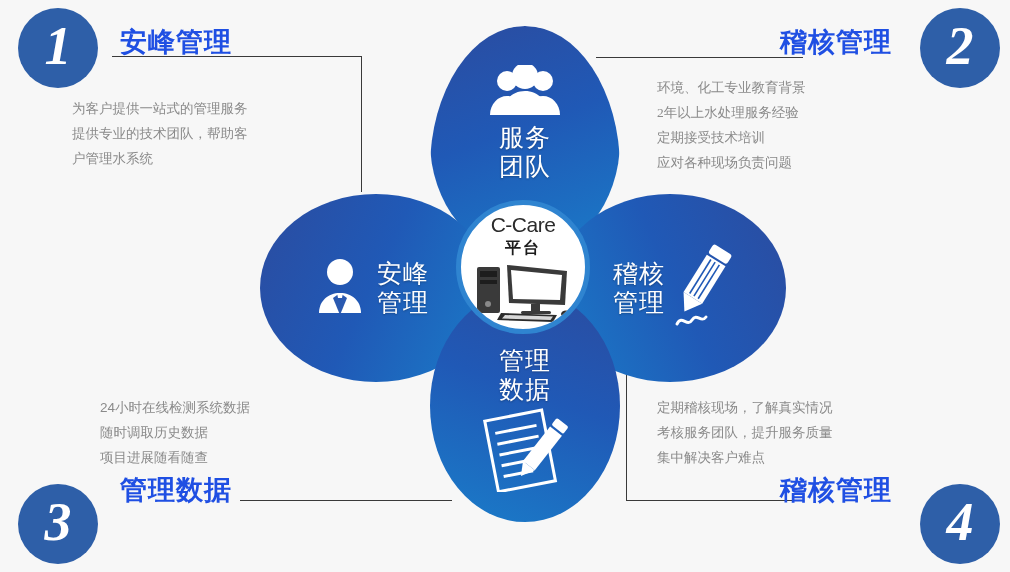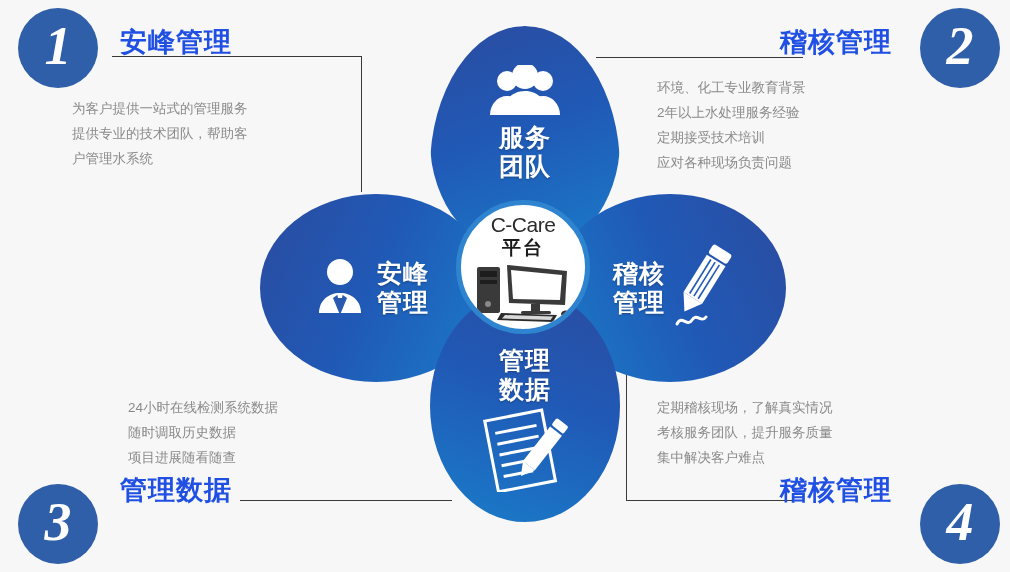--- a/index.html
+++ b/index.html
@@ -37,21 +37,21 @@
   #title3 { left: 110px; top: 472px; }
   #title4 { left: 770px; top: 472px; }
 
   
   .qbody {
     position: absolute; color: #8a8a8a;
     font-size: 13.5px; line-height: 25px; white-space: nowrap;
   }
   #body1 { left: 72px;  top: 96px;  }
   #body2 { left: 657px; top: 75px;  }
-  #body3 { left: 100px; top: 395px; margin-left: 28px; }
+  #body3 { left: 100px; top: 395px; }
   #body4 { left: 657px; top: 395px; }
 
   
   .line { position: absolute; background: #3a3a3a; }
   .lh { height: 1px; }
   .lv { width: 1px; }
   #c1h { left: 112px; top: 56px;  width: 250px; }
   #c1v { left: 361px; top: 56px;  height: 136px; }
   #c2h { left: 596px; top: 57px;  width: 207px; }
   #c3h { left: 240px; top: 500px; width: 212px; }
@@ -81,21 +81,21 @@
                         background: linear-gradient(245deg,#2b4ca0 0%,#2059b6 48%,#1a7cc9 100%); }
 
   .petal-inner {
     position: absolute; inset: 0;
     display: flex; align-items: center; justify-content: center;
   }
   #petal-top .petal-inner, #petal-bottom .petal-inner { flex-direction: column; gap: 4px; }
   #petal-left .petal-inner, #petal-right .petal-inner { flex-direction: row; gap: 6px; }
 
   .petal-label {
-    color: #ffffff; font-size: 25px; font-weight: 700;
+    color: #ffffff; font-size: 25px; font-weight: 400;
     line-height: 29px; text-align: center; letter-spacing: 1px;
     text-shadow: 0 1px 2px rgba(0,0,0,.28);
     z-index: 3; position: relative;
   }
   .petal-icon { z-index: 3; position: relative; }
 
   
   #petal-top .petal-inner    { padding-bottom: 36px; }
   #petal-bottom .petal-inner { padding-top: 30px; }
   #petal-left .petal-inner   { padding-right: 14px; }
@@ -107,21 +107,21 @@
     border-radius: 50%; background: #ffffff;
     border: 5px solid #0f172a;
     display: flex; flex-direction: column; align-items: center;
     overflow: hidden; z-index: 6;
   }
   #hub-title {
     margin-top: 9px; color: #2b2b2b;
     font-size: 21px; font-weight: 400; line-height: 22px; letter-spacing: -.5px;
   }
   #hub-sub {
-    color: #1c1c1c; font-size: 19px; font-weight: 700; line-height: 24px;
+    color: #1c1c1c; font-size: 16px; font-weight: 700; line-height: 24px;
     letter-spacing: 2px;
   }
   #hub-art { margin-top: 1px; }
 
   .ico-white { fill: #ffffff; }
 </style>
 </head>
 <body>
 
 <div id="stage" style="background: rgb(247, 247, 247);">
@@ -141,21 +141,21 @@
   <div class="qtitle" id="title1" style="color: rgb(31, 79, 227);">安峰管理</div>
   <div class="qtitle" id="title2" style="color: rgb(31, 79, 227);">稽核管理</div>
   <div class="qtitle" id="title4" style="color: rgb(31, 79, 227);">稽核管理</div>
   <div class="qtitle" id="title3" style="color: rgb(31, 79, 227);">管理数据</div>
 
   <div class="qbody" id="body1" style="color: rgb(138, 138, 138);">
       <div>为客户提供一站式的管理服务</div>
       <div>提供专业的技术团队，帮助客</div>
       <div>户管理水系统</div>
     </div>
-  <div class="qbody" id="body2" style="color: rgb(138, 138, 138);">
+  <div class="qbody" id="body2" style="color: rgb(138, 138, 138); font-family: Liberation Serif, serif;">
       <div>环境、化工专业教育背景</div>
       <div>2年以上水处理服务经验</div>
       <div>定期接受技术培训</div>
       <div>应对各种现场负责问题</div>
     </div>
   <div class="qbody" id="body3" style="color: rgb(138, 138, 138);">
       <div>24小时在线检测系统数据</div>
       <div>随时调取历史数据</div>
       <div>项目进展随看随查</div>
     </div>

